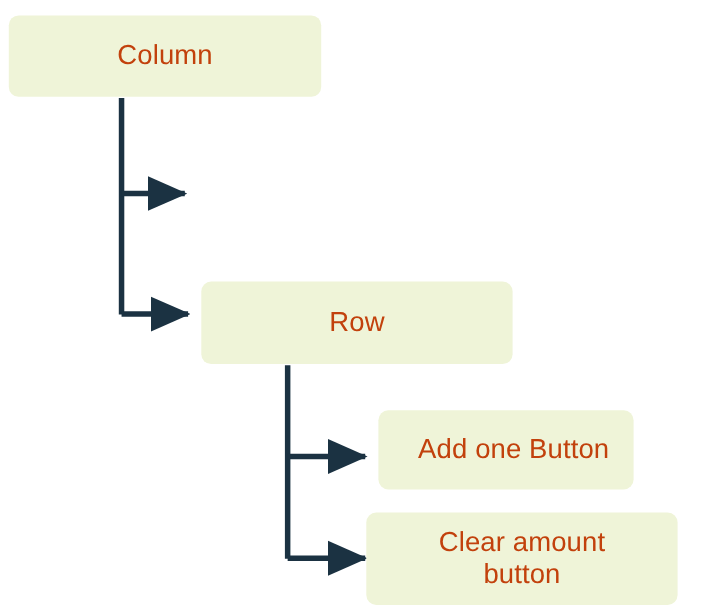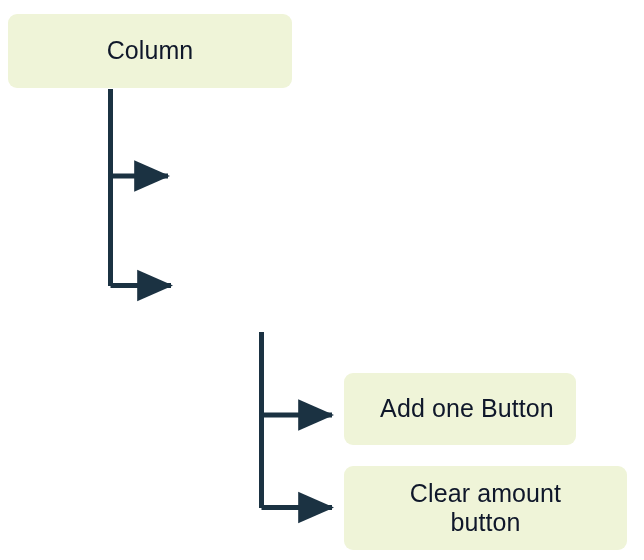--- a/index.html
+++ b/index.html
@@ -28,37 +28,37 @@
     pointer-events: none;
   }
   .node {
     position: absolute;
     box-sizing: border-box;
     border-radius: 9px;
     display: flex;
     align-items: center;
     justify-content: center;
     text-align: center;
-    color: #0f172a;
+    color: #c2410c;
     font-size: 25px;
     font-weight: 400;
     line-height: 1.18;
     letter-spacing: 0.1px;
     padding: 4px 10px;
     white-space: pre-line;
   }
   .node-green { background: #eff4d8; }
   .node-blue  { background: #daebfa; }
 
   
   #node-column      { left: 8px;   top: 14px;  width: 284px; height: 74px; }
   #node-count       { left: 180px; top: 138px; width: 281px; height: 76px; }
   #node-row         { left: 183px; top: 256px; width: 283px; height: 75px; }
   #node-add-one     { left: 344px; top: 373px; width: 232px; height: 72px; padding-left: 24px; }
-  #node-clear       { left: 344px; top: 466px; width: 283px; height: 84px; }
+  #node-clear       { left: 333px; top: 466px; width: 283px; height: 84px; }
 </style>
 </head>
 <body>
 
 <div id="diagram">
 
   <svg class="edges" viewBox="0 0 644 560" width="644" height="560" aria-hidden="true">
     <defs>
       <marker id="arrow" viewBox="0 0 10 10" refX="9.4" refY="5" markerWidth="7.2" markerHeight="7.2" orient="auto-start-reverse">
         <path d="M 0 0.6 L 10 5 L 0 9.4 z" fill="#1b3242"></path>
@@ -74,19 +74,20 @@
     <path d="M 261.5 332 L 261.5 508" fill="none" stroke="#1b3242" stroke-width="5" stroke-linecap="butt"></path>
 
     <path d="M 261.5 415 L 332 415" fill="none" stroke="#1b3242" stroke-width="5" marker-end="url(#arrow)"></path>
 
     <path d="M 261.5 507.5 L 332 507.5" fill="none" stroke="#1b3242" stroke-width="5" marker-end="url(#arrow)"></path>
   </svg>
 
   <div class="node node-green" id="node-column">Column</div>
 
 
+  <div class="node node-green" id="node-row">Row</div>
 
   <div class="node node-green" id="node-add-one">Add one Button</div>
 
   <div class="node node-green" id="node-clear">Clear amount
 button</div>
 
 </div>
 
 </body></html>

